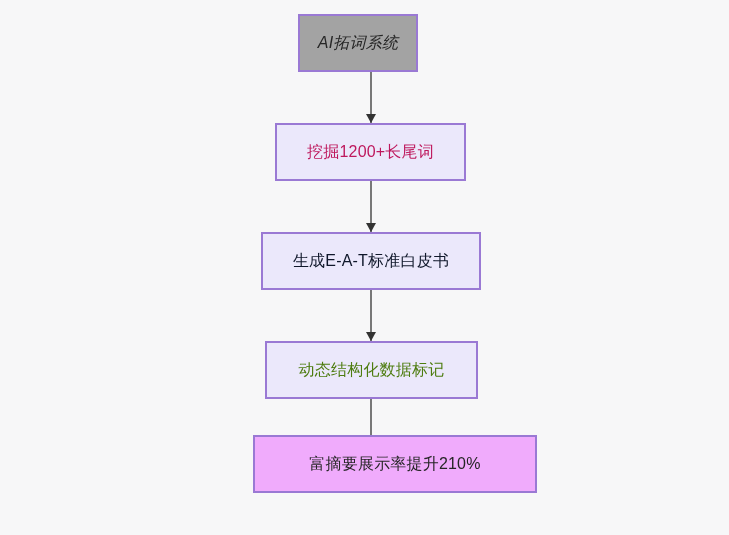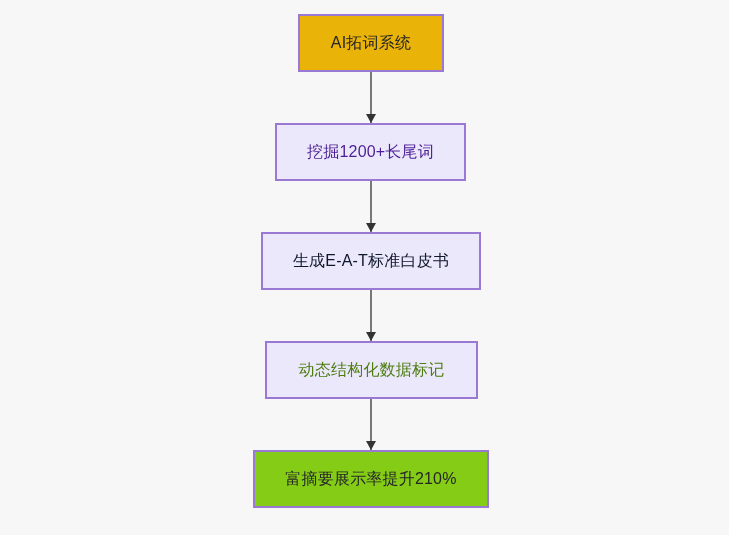--- a/index.html
+++ b/index.html
@@ -78,29 +78,29 @@
   </div>
   <div class="edge" id="edge-2" style="left: 370px; top: 290px;">
     <div class="edge-line" style="height: 51px; background: rgb(120, 120, 120);"></div>
     <div class="edge-head" style="top: 42px; border-top-color: rgb(51, 51, 51);"></div>
   </div>
   <div class="edge" id="edge-3" style="left: 370px; top: 399px;">
     <div class="edge-line" style="height: 51px; background: rgb(120, 120, 120);"></div>
     <div class="edge-head" style="top: 42px; border-top-color: rgb(51, 51, 51);"></div>
   </div>
 
-  <div class="node" id="node-0" style="left: 298px; top: 14px; width: 146px; height: 58px; background: #eab308; border-color: rgb(154, 121, 212);">
+  <div class="node" id="node-0" style="left: 298px; top: 14px; width: 120px; height: 58px; background: #a3a3a3; border-color: rgb(154, 121, 212); font-style: italic;">
     <span class="node-label" style="color: rgb(38, 38, 38);">AI拓词系统</span>
   </div>
   <div class="node" id="node-1" style="left: 275px; top: 123px; width: 191px; height: 58px; background: rgb(235, 232, 251); border-color: rgb(154, 121, 212);">
-    <span class="node-label" style="color: #4c1d95;">挖掘1200+长尾词</span>
+    <span class="node-label" style="color: #be185d;">挖掘1200+长尾词</span>
   </div>
   <div class="node" id="node-2" style="left: 261px; top: 232px; width: 220px; height: 58px; background: rgb(235, 232, 251); border-color: rgb(154, 121, 212);">
     <span class="node-label" style="color: #0f172a;">生成E-A-T标准白皮书</span>
   </div>
   <div class="node" id="node-3" style="left: 265px; top: 341px; width: 213px; height: 58px; background: rgb(235, 232, 251); border-color: rgb(154, 121, 212);">
     <span class="node-label" style="color: #4d7c0f;">动态结构化数据标记</span>
   </div>
-  <div class="node" id="node-4" style="left: 253px; top: 450px; width: 236px; height: 58px; background: #84cc16; border-color: rgb(154, 121, 212);">
+  <div class="node" id="node-4" style="left: 253px; top: 435px; width: 284px; height: 58px; background: #f0abfc; border-color: rgb(154, 121, 212);">
     <span class="node-label" style="color: rgb(38, 38, 38);">富摘要展示率提升210%</span>
   </div>
 
 </div>
 
 </body></html>

